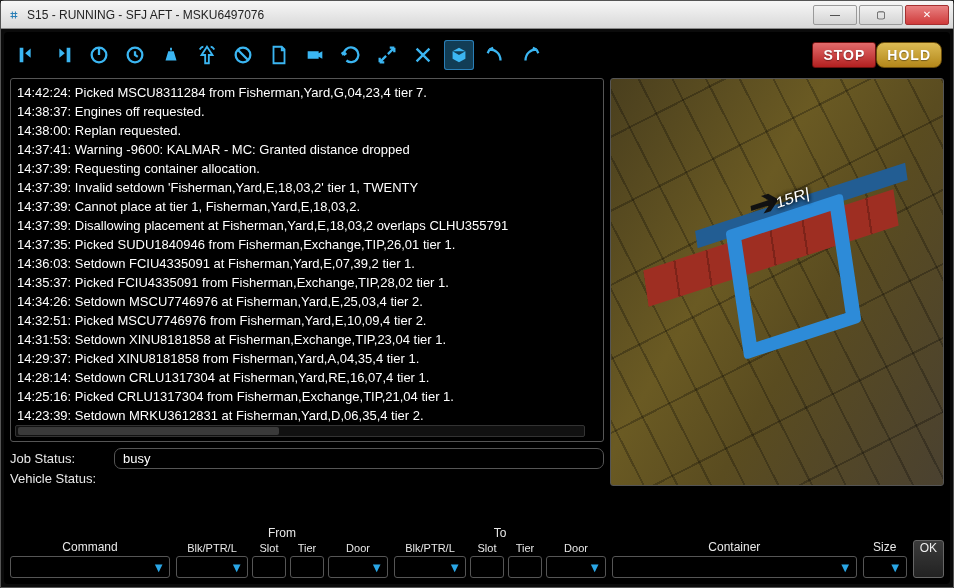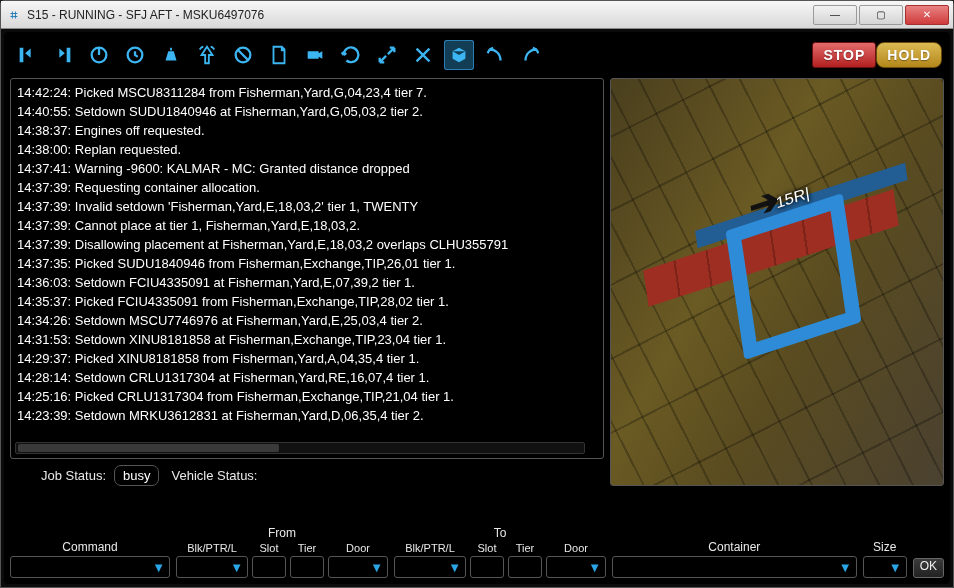--- a/index.html
+++ b/index.html
@@ -120,21 +120,21 @@
   }
   .crane {
     position:absolute; top:120px; left:110px; width:145px; height:155px;
     transform:skewY(-18deg) skewX(8deg);
   }
   .crane .body{position:absolute;inset:10px 14px 10px 14px;border:14px solid #2d8bd8;border-radius:4px;}
   .crane .beam{position:absolute;top:0;left:-15px;right:-50px;height:18px;background:#225d93;}
   .crane .arrow{position:absolute;top:-26px;left:40px;color:#111;font-size:36px;font-weight:bold;}
   .crane .label{position:absolute;top:-10px;left:66px;color:#fff;font-size:16px;text-shadow:0 0 4px #000,0 0 4px #000;}
   .redstack{position:absolute;top:150px;left:35px;width:250px;height:38px;background:repeating-linear-gradient(90deg,#9e2e22 0 30px,#7d2319 30px 32px);transform:skewY(-18deg) skewX(8deg);}
-  .statuspane { display:flex; flex-direction:row; gap:2px; padding-top:6px;text-align:right;}
+  .statuspane { display:flex; flex-direction:column; gap:2px; padding-top:6px;}
   .statusrow { display:flex; align-items:center; gap:8px; color:#e8e8e8; font-size:13px;}
   .statusrow .lbl { width:96px; }
   .statusrow .val {
     flex:1;
     background:#000; border:1px solid #555; border-radius:7px;
     padding:2px 8px; color:#fff; font-size:13px;
   }
   .cmdbar {
     display:flex; align-items:flex-end; gap:6px;
     color:#e8e8e8; font-size:12px;
@@ -150,21 +150,21 @@
   }
   .sel .arrow { color:#2aa6e6; font-size:13px; line-height:1; }
   .sel.wide { width:160px; }
   .sel.slot { width:34px; }
   .sel.door { width:60px; }
   .sel.cont { width:178px; }
   .sel.size { width:44px; }
   .okbtn {
     background:linear-gradient(#3b3b3b,#222);
     border:1px solid #666; color:#eee; border-radius:3px;
-    height:20px; padding:0 6px; font-size:12px;
+    height:38px; padding:0 6px; font-size:12px;
   }
 </style>
 </head>
 <body>
 
 <div class="win">
   <div class="titlebar">
     <span class="icon">⌗</span>
     <span class="wt">S15 - RUNNING - SFJ AFT - MSKU6497076</span>
     <div class="wbuttons">
@@ -265,32 +265,32 @@
         <div class="actbtn stop">STOP</div>
         <div class="actbtn hold">HOLD</div>
       </div>
     </div>
 
     <div class="midrow">
       <div class="logcol">
         <div class="logbox">
           <div class="lines" id="loglines">
               <div>14:42:24: Picked MSCU8311284 from Fisherman,Yard,G,04,23,4 tier 7.</div>
-              <div>14:40:55: Setdown SUDU1840946 at Fisherman,Yard,G,05,03,2 tier 2.</div>
               <div>14:38:37: Engines off requested.</div>
               <div>14:38:00: Replan requested.</div>
               <div>14:37:41: Warning -9600: KALMAR -  MC: Granted distance dropped</div>
               <div>14:37:39: Requesting container allocation.</div>
               <div>14:37:39: Invalid setdown 'Fisherman,Yard,E,18,03,2' tier 1, TWENTY</div>
               <div>14:37:39: Cannot place at tier 1, Fisherman,Yard,E,18,03,2.</div>
               <div>14:37:39: Disallowing placement at Fisherman,Yard,E,18,03,2 overlaps CLHU355791</div>
               <div>14:37:35: Picked SUDU1840946 from Fisherman,Exchange,TIP,26,01 tier 1.</div>
               <div>14:36:03: Setdown FCIU4335091 at Fisherman,Yard,E,07,39,2 tier 1.</div>
               <div>14:35:37: Picked FCIU4335091 from Fisherman,Exchange,TIP,28,02 tier 1.</div>
               <div>14:34:26: Setdown MSCU7746976 at Fisherman,Yard,E,25,03,4 tier 2.</div>
+              <div>14:32:51: Picked MSCU7746976 from Fisherman,Yard,E,10,09,4 tier 2.</div>
               <div>14:31:53: Setdown XINU8181858 at Fisherman,Exchange,TIP,23,04 tier 1.</div>
               <div>14:29:37: Picked XINU8181858 from Fisherman,Yard,A,04,35,4 tier 1.</div>
               <div>14:28:14: Setdown CRLU1317304 at Fisherman,Yard,RE,16,07,4 tier 1.</div>
               <div>14:25:16: Picked CRLU1317304 from Fisherman,Exchange,TIP,21,04 tier 1.</div>
               <div>14:23:39: Setdown MRKU3612831 at Fisherman,Yard,D,06,35,4 tier 2.</div>
             </div>
           <div class="scrollbar">
               <div class="thumb"></div>
             </div>
         </div>

